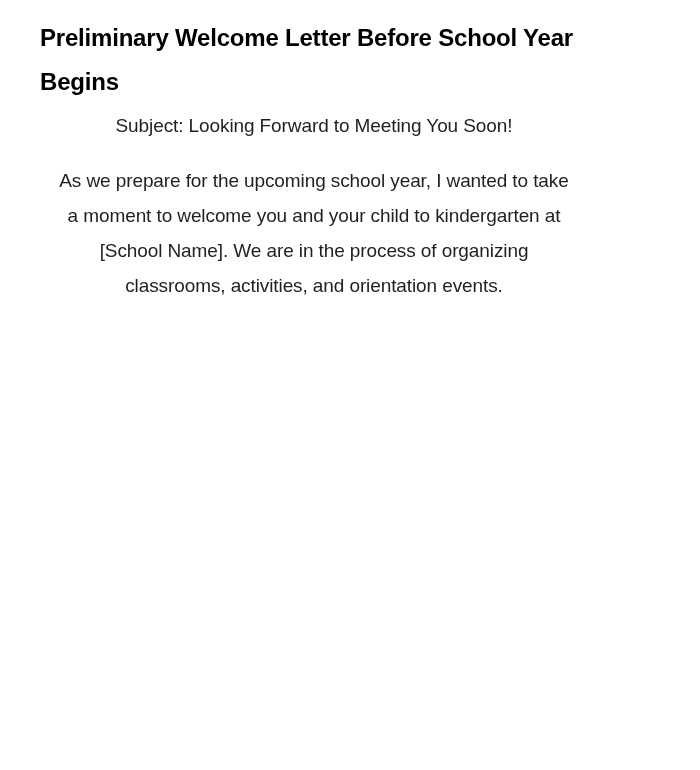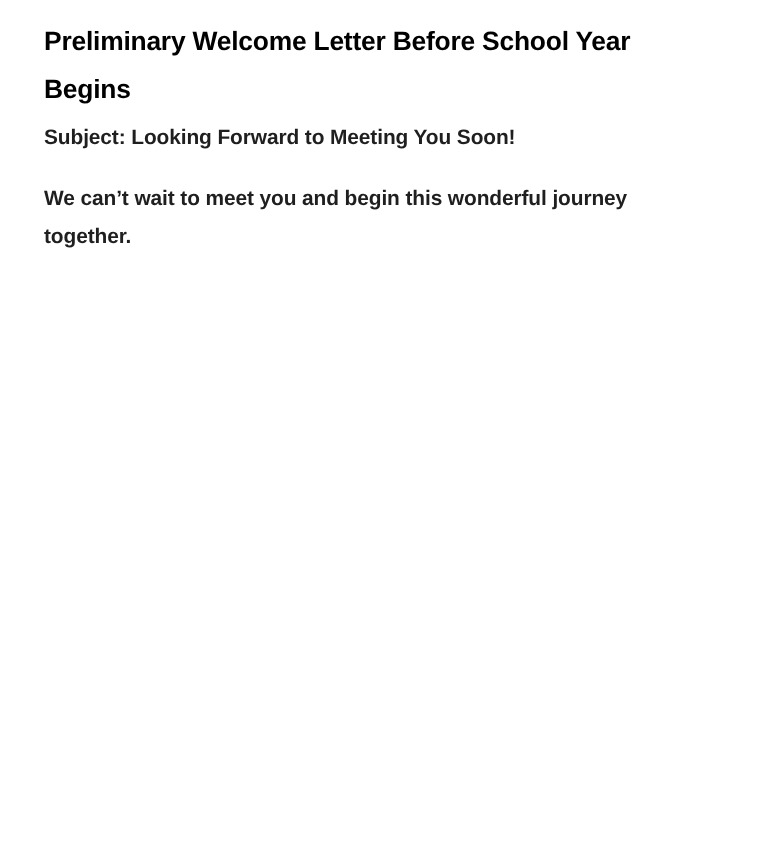--- a/index.html
+++ b/index.html
@@ -22,35 +22,38 @@
     line-height: 44px;
     font-weight: 700;
     color: #000000;
     letter-spacing: -0.2px;
     white-space: pre-line;
   }
   p.doc-par {
     margin: 0 0 20px 0;
     font-size: 19px;
     line-height: 35px;
-    font-weight: 700;
+    font-weight: 400;
     color: #1f1f1f;
     letter-spacing: -0.1px;
     white-space: pre-line;
+    text-align: center;
   }
 </style>
 </head>
 <body>
 
 <div class="page">
   <h1 class="doc-title">Preliminary Welcome Letter Before School Year
 Begins</h1>
 
   <p class="doc-par">Subject: Looking Forward to Meeting You Soon!</p>
 
 
+  <p class="doc-par">As we prepare for the upcoming school year, I wanted to take
+a moment to welcome you and your child to kindergarten at
+[School Name]. We are in the process of organizing
+classrooms, activities, and orientation events.</p>
 
 
-  <p class="doc-par">We can’t wait to meet you and begin this wonderful journey
-together.</p>
 
 
 </div>
 
 </body></html>

